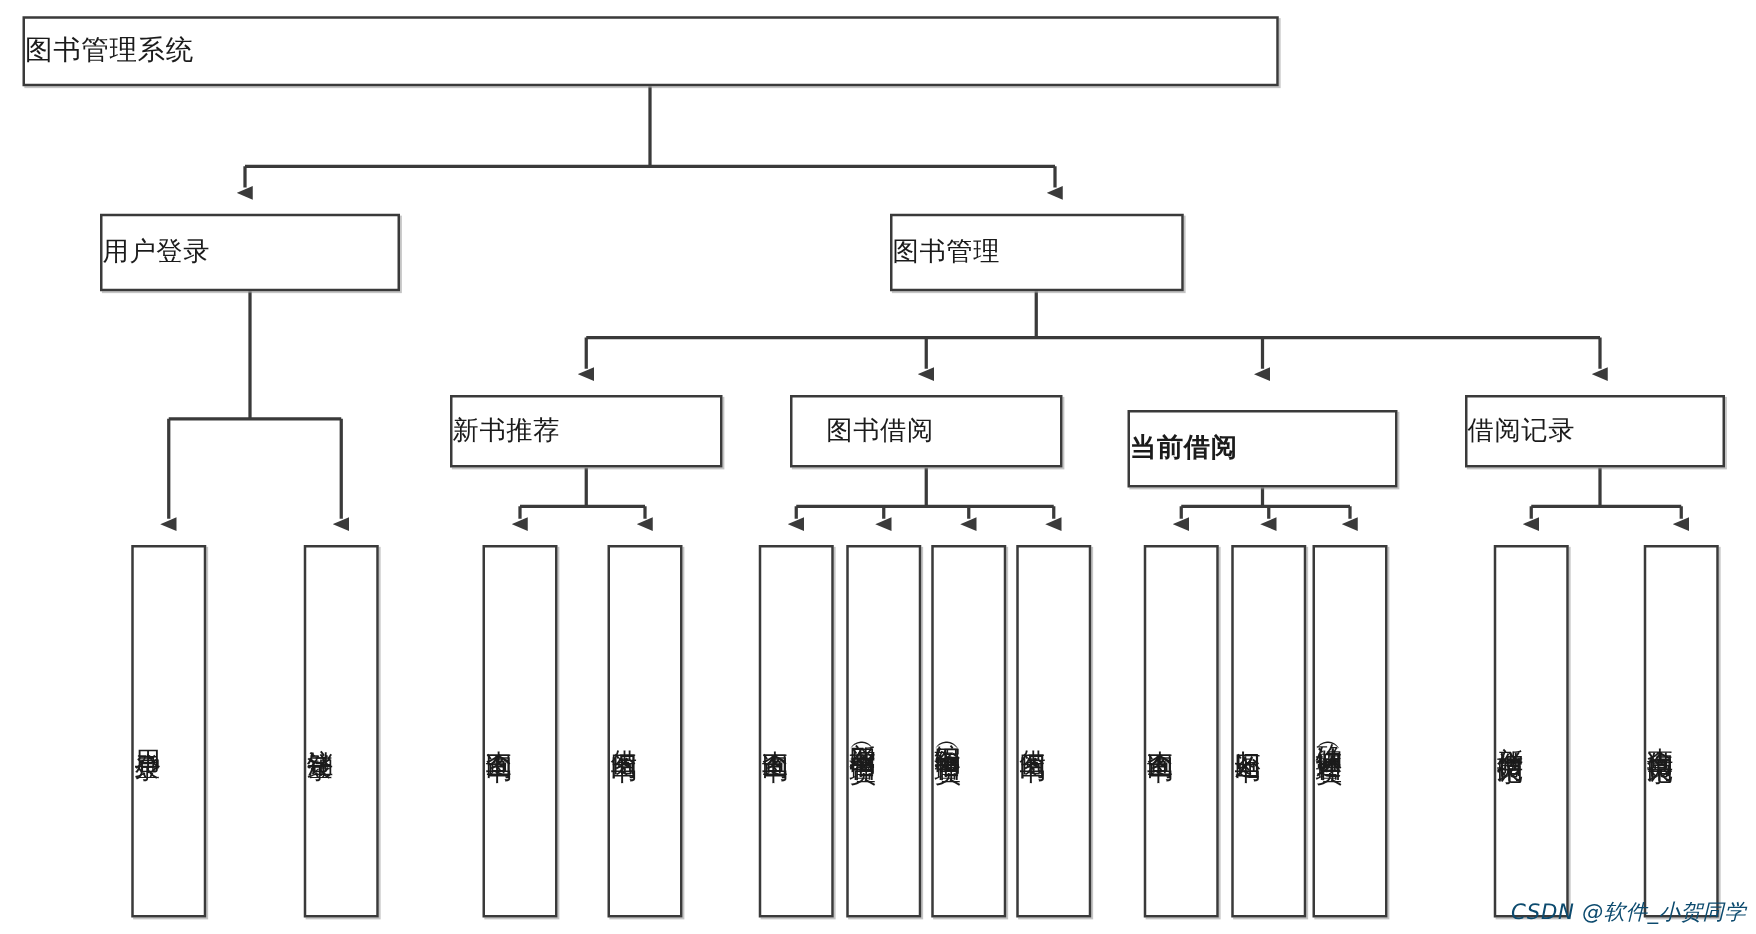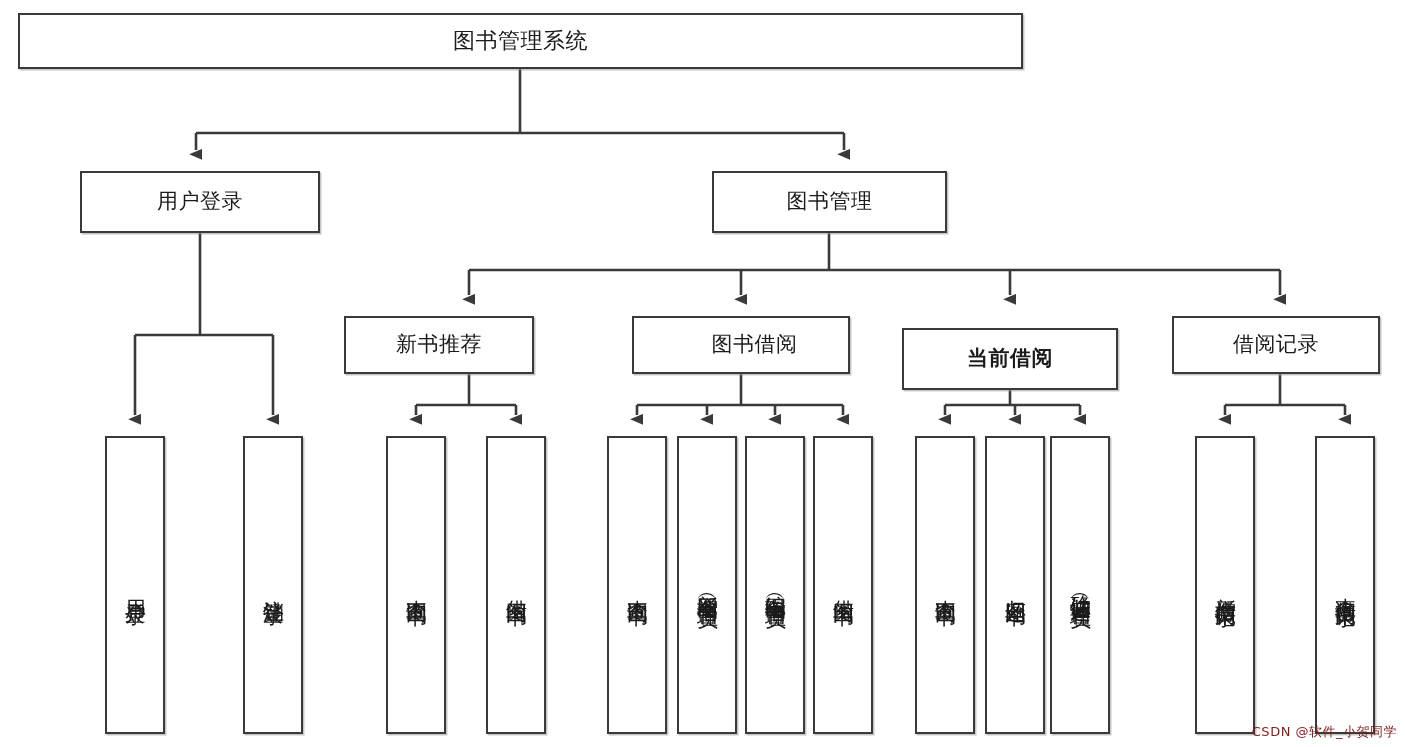--- a/index.html
+++ b/index.html
@@ -21,21 +21,21 @@
     width: 1405px;
     height: 747px;
   }
   .node-box {
     position: absolute;
     box-sizing: border-box;
     background: #ffffff;
     border: 2px solid #3a3a3a;
     display: flex;
     align-items: center;
-    justify-content: center;
+    justify-content: flex-start;
     box-shadow: 1.5px 1.5px 0 rgba(150,150,150,0.55);
   }
   .node-label-h {
     font-size: 21px;
     color: #1b1b1b;
     line-height: 1.1;
     white-space: nowrap;
     letter-spacing: 0.5px;
   }
   .node-label-v {
@@ -62,24 +62,25 @@
     stroke-width: 2.6;
     fill: none;
   }
   .conn-arrow {
     fill: #3a3a3a;
   }
   #watermark {
     position: absolute;
     right: 8px;
     bottom: 6px;
-    font-size: 13px;
-    color: #7f1d1d;
+    font-size: 17px;
+    color: #0c4a6e;
     white-space: nowrap;
     letter-spacing: 0.5px;
+    font-style: italic;
   }
 </style>
 </head>
 <body>
 
 <div id="diagram-root">
 
   <svg class="connectors" viewBox="0 0 1405 747" xmlns="http://www.w3.org/2000/svg">
     <defs>
       <marker id="arw" markerWidth="11" markerHeight="13" refX="1.2" refY="6.2" orient="auto" markerUnits="userSpaceOnUse">
@@ -133,21 +134,21 @@
     <span class="node-label-h">图书管理系统</span>
   </div>
 
   <div class="node-box" style="left:80px; top:171px; width:240px; height:62px;">
     <span class="node-label-h">用户登录</span>
   </div>
   <div class="node-box" style="left:712px; top:171px; width:235px; height:62px;">
     <span class="node-label-h">图书管理</span>
   </div>
 
-  <div class="node-box" style="left:344px; top:316px; width:190px; height:58px;">
+  <div class="node-box" style="left:360px; top:316px; width:218px; height:58px;">
     <span class="node-label-h">新书推荐</span>
   </div>
   <div class="node-box" style="left:632px; top:316px; width:218px; height:58px;padding-left:27px;">
     <span class="node-label-h">图书借阅</span>
   </div>
   <div class="node-box" style="left:902px; top:328px; width:216px; height:62px;font-weight:bold;">
     <span class="node-label-h">当前借阅</span>
   </div>
   <div class="node-box" style="left:1172px; top:316px; width:208px; height:58px;">
     <span class="node-label-h">借阅记录</span>

